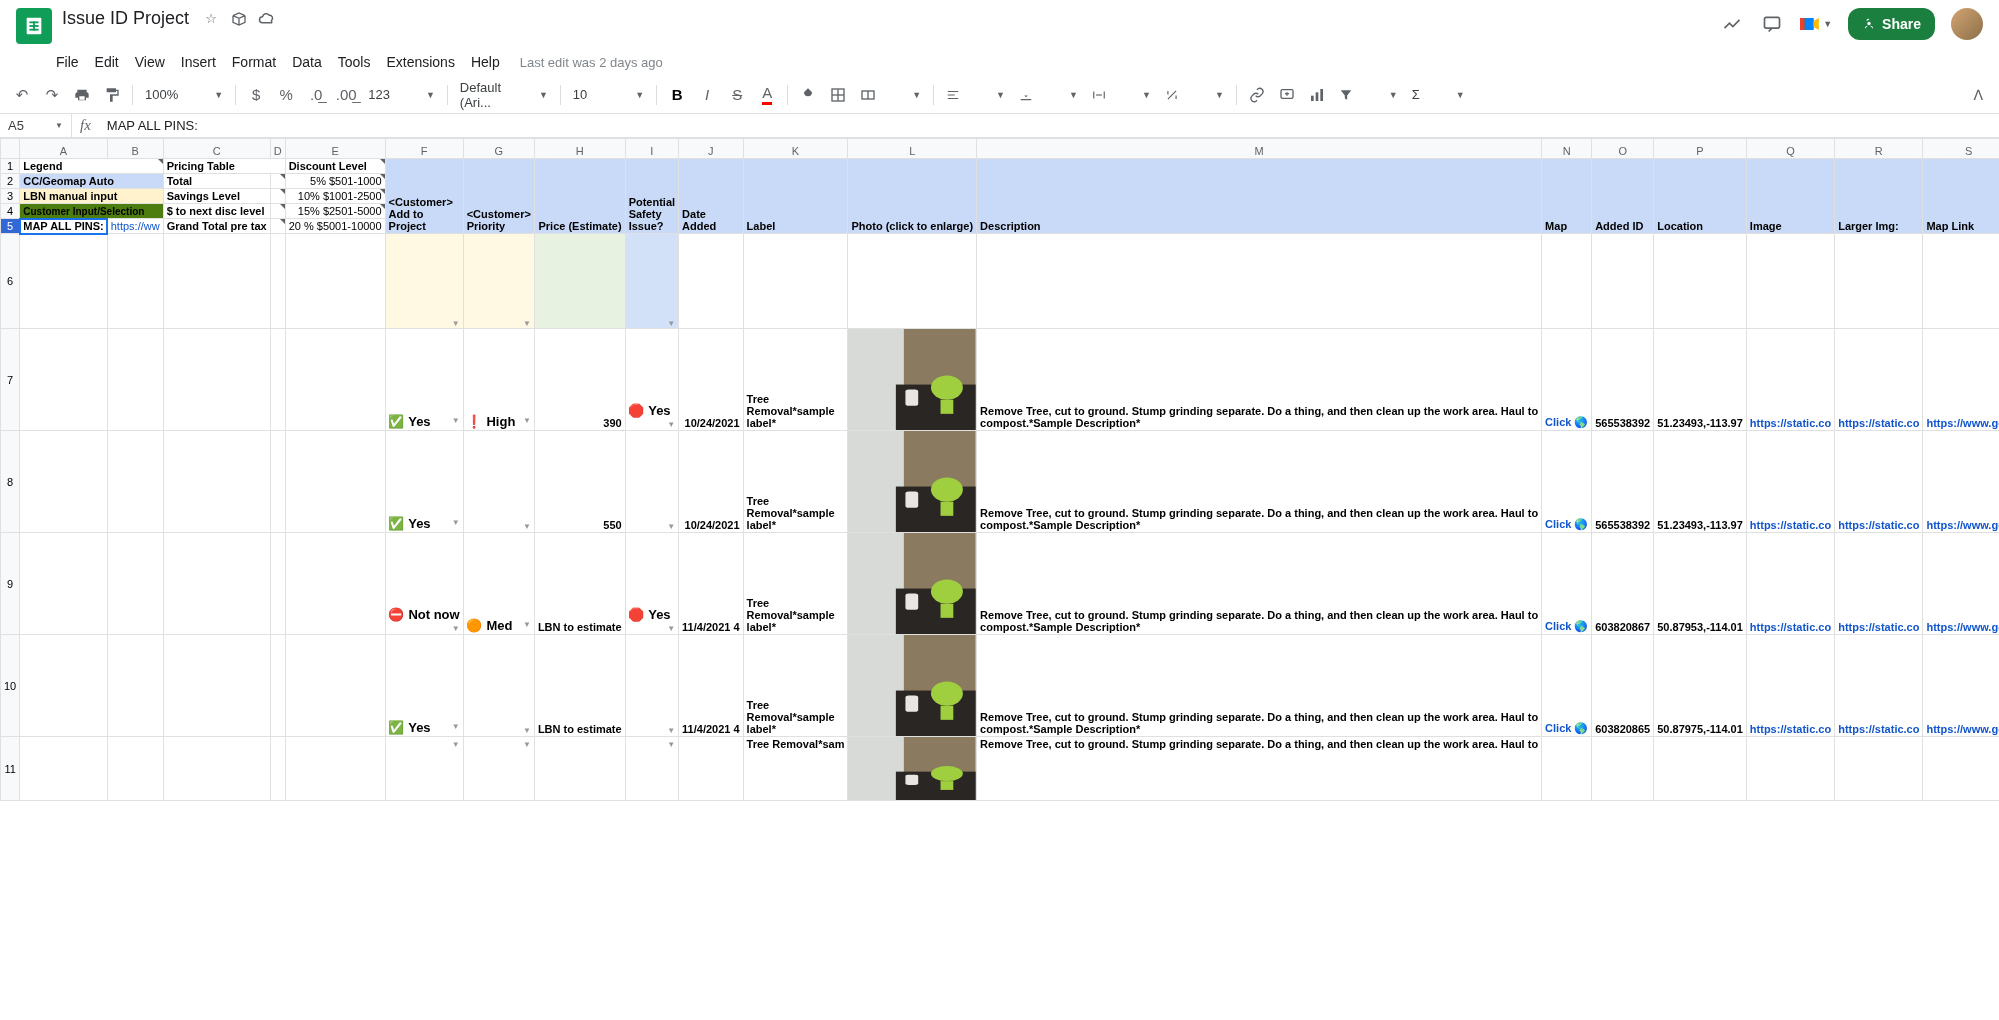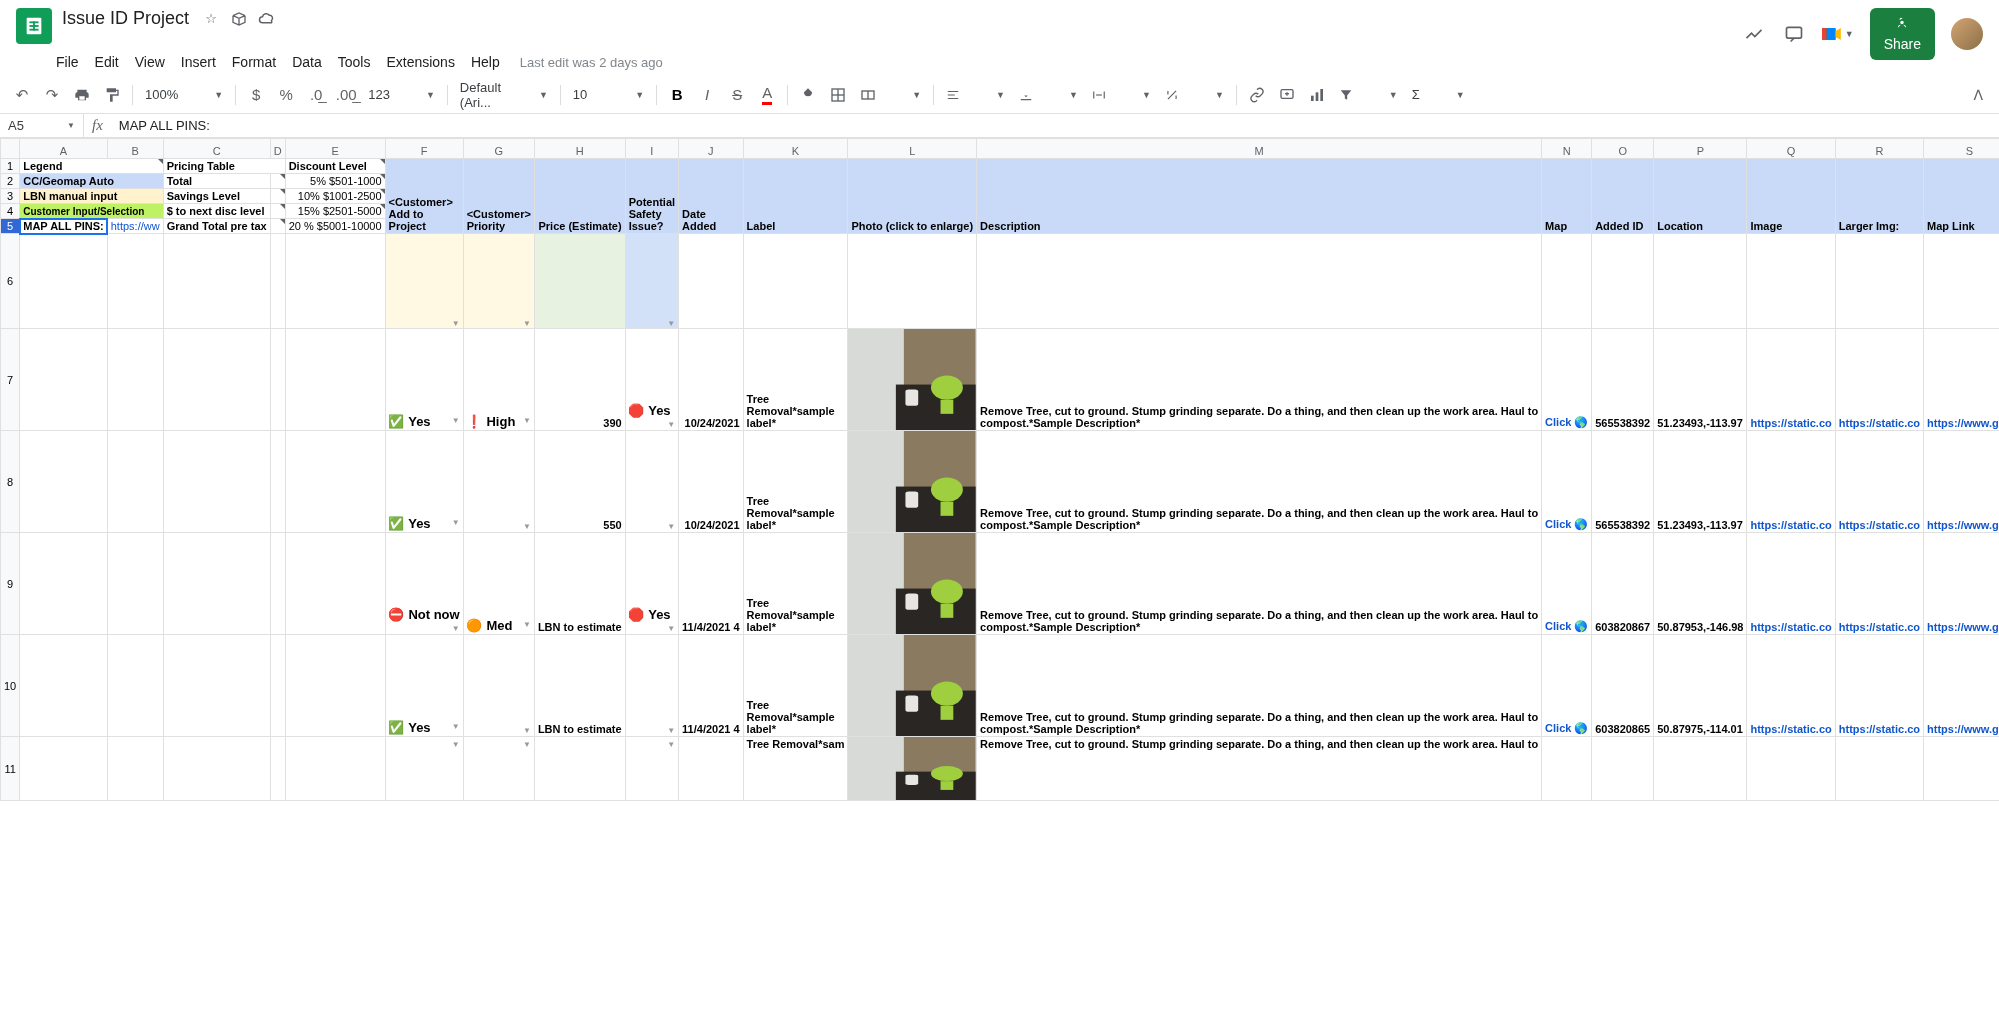--- a/index.html
+++ b/index.html
@@ -7,55 +7,55 @@
 
 
 .titlebar { display: flex; align-items: flex-start; padding: 8px 16px; height: 48px; }
 .sheets-logo { width: 36px; height: 36px; background: #0f9d58; border-radius: 4px; display: flex; align-items: center; justify-content: center; margin-right: 10px; }
 .sheets-logo svg { width: 22px; height: 22px; fill: #fff; }
 .doc-title { font-size: 18px; color: #202124; margin-right: 8px; }
 .title-icon { width: 20px; height: 20px; margin: 0 4px; color: #5f6368; display: flex; align-items: center; justify-content: center; }
 .titlebar-right { margin-left: auto; display: flex; align-items: center; gap: 16px; }
 .titlebar-right .icon-btn { width: 24px; height: 24px; display: flex; align-items: center; justify-content: center; color: #5f6368; }
 .meet-btn { width: 32px; height: 28px; display: flex; align-items: center; }
-.share-btn { background: #1a7f3f; color: #fff; border: none; border-radius: 6px; padding: 8px 14px; font-size: 14px; font-weight: 400; display: flex; align-items: center; gap: 6px; cursor: pointer; flex-direction: column; }
+.share-btn { background: #1a7f3f; color: #fff; border: none; border-radius: 12px; padding: 8px 14px; font-size: 14px; font-weight: 700; display: flex; align-items: center; gap: 6px; cursor: pointer; }
 .avatar { width: 32px; height: 32px; border-radius: 50%; background: linear-gradient(135deg,#d4a574,#8b6f47); }
 
 
 .menubar { display: flex; align-items: center; padding: 0 48px; height: 28px; font-size: 14px; color: #202124; }
 .menubar .menu-item { padding: 4px 8px; cursor: pointer; }
 .last-edit { color: #80868b; font-size: 13px; margin-left: 12px; }
 
 
 .toolbar { display: flex; align-items: center; padding: 4px 8px; height: 38px; border-bottom: 1px solid #e0e0e0; gap: 2px; }
 .tool-btn { width: 28px; height: 28px; display: flex; align-items: center; justify-content: center; color: #5f6368; cursor: pointer; font-size: 15px; border-radius: 2px; }
 .tool-sep { width: 1px; height: 20px; background: #dadce0; margin: 0 4px; }
 .tool-select { display: flex; align-items: center; padding: 0 6px; height: 26px; color: #3c4043; font-size: 13px; cursor: pointer; gap: 32px; }
 .tool-select .caret { margin-left: 4px; font-size: 9px; color: #5f6368; }
 .toolbar-collapse { margin-left: auto; color: #5f6368; font-size: 14px; padding-right: 8px; cursor: pointer; }
 
 
 .formula-row { display: flex; align-items: center; height: 24px; border-bottom: 1px solid #e0e0e0; }
-.name-box { width: 84px; padding: 0 8px; font-size: 13px; color: #3c4043; border-right: 1px solid #e0e0e0; display: flex; align-items: center; justify-content: space-between; height: 100%; }
+.name-box { width: 72px; padding: 0 8px; font-size: 13px; color: #3c4043; border-right: 1px solid #e0e0e0; display: flex; align-items: center; justify-content: space-between; height: 100%; }
 .name-box .caret { font-size: 8px; color: #5f6368; }
 .fx-label { padding: 0 8px; font-style: italic; color: #5f6368; font-family: 'Times New Roman', serif; font-size: 15px; }
 .formula-input { flex: 1; padding: 0 8px; font-size: 13px; color: #202124; }
 
 
 .grid-container { position: relative; overflow: auto; height: calc(100vh - 138px); }
 .grid-table { border-collapse: collapse; table-layout: fixed; }
 .grid-table th, .grid-table td { border: 1px solid #e0e0e0; font-size: 11px; color: #000; vertical-align: bottom; padding: 1px 3px; overflow: hidden; white-space: nowrap; text-align: left; }
 .grid-table thead th { background: #f8f9fa; text-align: center; font-weight: normal; color: #5f6368; height: 20px; position: sticky; top: 0; }
 .row-head { background: #f8f9fa; text-align: center !important; font-weight: normal; color: #5f6368; width: 32px; position: sticky; left: 0; vertical-align: middle !important; }
 .corner { background: #f8f9fa; width: 32px; position: sticky; left: 0; top: 0; z-index: 2; }
 
 .bold { font-weight: bold; }
 .blue-bg { background: #c9daf8; margin-top: 17px; }
 .yellow-bg { background: #fff2cc; }
-.green-bg { background: #bef264; }
+.green-bg { background: #4d7c0f; }
 .cream-bg { background: #fff8e2; }
 .lightgreen-bg { background: #e8f2e0; }
 .lightblue-bg { background: #d2e1f7; }
 
 .row5-selected th.row-head { background: #3367d6; color: #fff; }
 .active-cell { outline: 2px solid #1a73e8; outline-offset: -1px; }
 
 .dropdown-tri { float: right; color: #999; font-size: 8px; margin-top: 2px; }
 .link { color: #1155cc; overflow: hidden; text-overflow: clip; }
 .emoji { font-size: 13px; }
@@ -500,21 +500,21 @@
               <rect x="0" y="0" width="35" height="100" fill="#d8dad7"></rect>
               <rect x="30" y="55" width="50" height="45" fill="#2a2624"></rect>
               <rect x="36" y="60" width="8" height="16" fill="#e8e6e2" rx="2"></rect>
               <ellipse cx="62" cy="58" rx="10" ry="12" fill="#9fcf3f"></ellipse>
               <rect x="58" y="70" width="8" height="14" fill="#9fcf3f"></rect>
             </svg>
           </td>
           <td class="bold wrap">Remove Tree, cut to ground. Stump grinding separate. Do a thing, and then clean up the work area. Haul to compost.*Sample Description*</td>
           <td class="bold"><span class="link">Click 🌎</span></td>
           <td class="right bold">603820867</td>
-          <td class="bold">50.87953,-146.98</td>
+          <td class="bold">50.87953,-114.01</td>
           <td class="bold"><span class="link">https://static.co</span></td>
           <td class="bold"><span class="link">https://static.co</span></td>
           <td class="bold"><span class="link">https://www.geo</span></td>
         </tr>
         <tr class="data">
           <th class="row-head">10</th>
           <td></td>
           <td></td>
           <td></td>
           <td></td>

